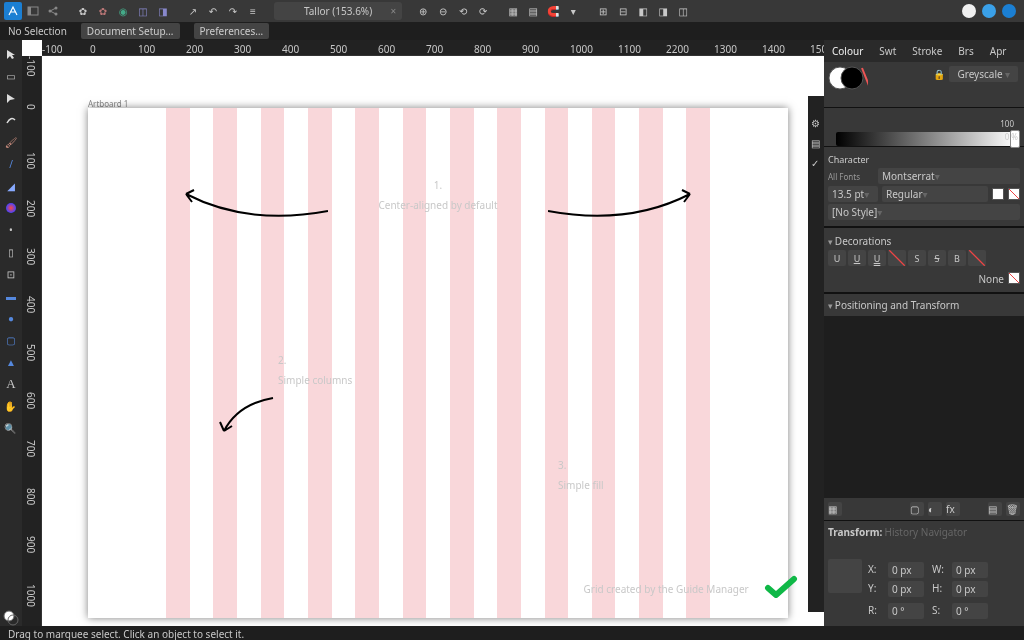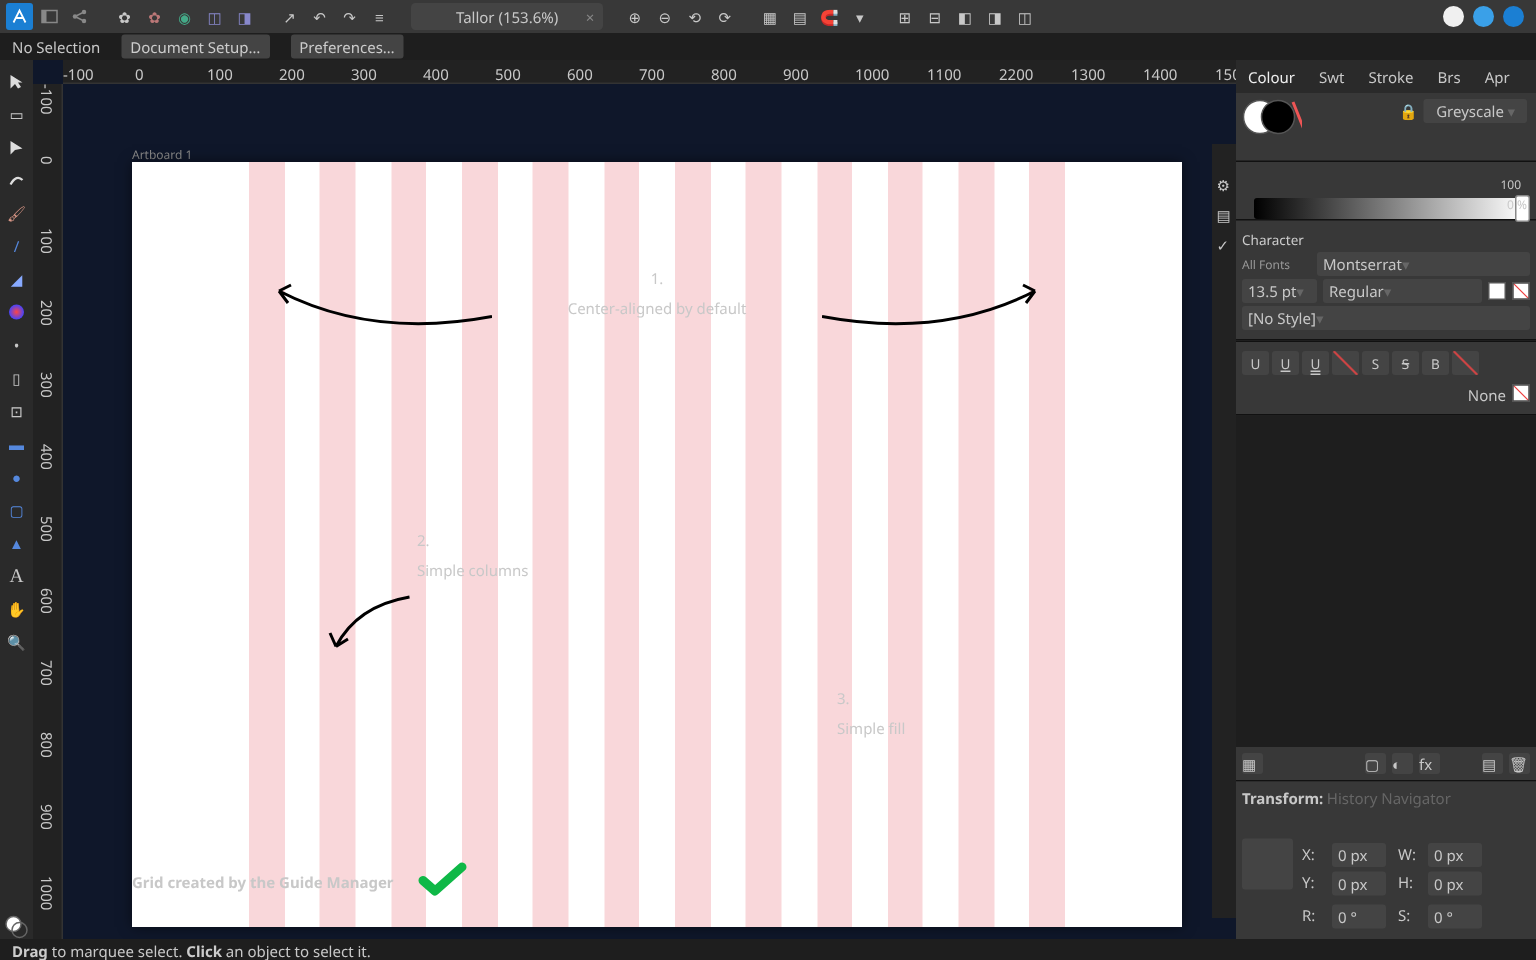--- a/index.html
+++ b/index.html
@@ -14,36 +14,36 @@
 .topbar .sep{width:8px}
 .topbar .docname{background:var(--bg4);padding:2px 30px;border-radius:3px;color:#aaa;font-size:9px;position:relative}
 .topbar .docname .x{position:absolute;right:6px;top:2px;color:#888}
 .persona{display:flex;gap:6px;margin-left:auto;margin-right:4px}
 .persona div{width:14px;height:14px;border-radius:50%}
 .ctxbar{height:18px;background:var(--bg3);display:flex;align-items:center;padding:0 8px;gap:14px;font-size:9px;color:#999}
 .ctxbar .btn{background:var(--bg4);padding:1px 6px;border-radius:2px;color:#ccc}
 .main{display:flex;height:calc(640px - 22px - 18px - 14px);position:relative}
 .tools{width:22px;background:var(--bg);display:flex;flex-direction:column;align-items:center;gap:6px;padding-top:6px}
 .tools .t{width:16px;height:16px;display:flex;align-items:center;justify-content:center}
-.canvaswrap{flex:1;background:#0f172a;position:relative;overflow:hidden}
+.canvaswrap{flex:1;background:#ffffff;position:relative;overflow:hidden}
 .ruler-h{position:absolute;top:0;left:20px;right:0;height:16px;background:#222;border-bottom:1px solid #333;font-size:7px;color:#666}
 .ruler-h span{position:absolute;top:2px}
 .ruler-v{position:absolute;top:16px;left:0;width:20px;bottom:0;background:#222;border-right:1px solid #333;font-size:7px;color:#666}
 .ruler-v span{position:absolute;left:2px;writing-mode:vertical-rl}
 .artlbl{position:absolute;color:#888;font-size:8px}
 .artboard{position:absolute;background:#fff;box-shadow:0 0 8px rgba(0,0,0,.5)}
 .stripes{position:absolute;inset:0;display:flex}
 .stripe{flex:1}
 .stripe:nth-child(odd){background:var(--pink)}
 .ann{position:absolute;color:#000;font-family:Montserrat,sans-serif}
 .ann .n{display:block;text-align:inherit}
 .ann1{top:70px;left:0;right:0;text-align:center;font-size:18px}
 .ann2{top:245px;left:190px;font-size:18px}
 .ann3{top:350px;left:470px;font-size:18px}
-.annG{bottom:20px;left:0;right:0;text-align:left;color:var(--grn);font-weight:700;font-size:20px}
+.annG{bottom:20px;left:0;right:0;text-align:right;color:var(--grn);font-weight:400;font-size:20px}
 .arr{position:absolute;stroke:#000;fill:none;stroke-width:2}
 .check{position:absolute;stroke:var(--grn);fill:none;stroke-width:6;stroke-linecap:round;stroke-linejoin:round}
 .rpanel{width:200px;background:var(--bg);display:flex;flex-direction:column;gap:0}
 .tabs{display:flex;gap:16px;padding:4px 8px;font-size:9px;color:#666}
 .tabs .on{color:#eee}
 .colourp{height:46px;background:var(--bg2);border-bottom:1px solid #111;position:relative;padding:4px}
 .circ{position:absolute}
 .grey{position:absolute;right:6px;top:4px;display:flex;gap:4px;align-items:center}
 .grey .dd{background:var(--bg4);padding:1px 8px;border-radius:2px;font-size:9px}
 .strip{position:absolute;right:8px;top:24px;width:180px;height:14px;background:linear-gradient(to right,#000,#fff);border-radius:2px}
@@ -61,21 +61,21 @@
 .deco .none{margin-left:auto;font-size:8px;color:#999;display:flex;align-items:flex-start;gap:4px}
 .pos{background:var(--bg2);padding:4px;border-top:1px solid #111}
 .spacer{flex:1;background:var(--bg3)}
 .transform{background:var(--bg2);padding:4px}
 .transform .trow{display:flex;gap:8px;font-size:8px;color:#888;margin:3px 0}
 .transform .trow .k{width:12px}
 .transform .trow .v{background:var(--bg4);padding:1px 4px;border-radius:2px;min-width:36px}
 .thumbs{display:flex;gap:4px;padding:4px;background:var(--bg2);border-bottom:1px solid #111}
 .thumbs .th{width:14px;height:14px;background:var(--bg4);border-radius:2px}
 .status{position:absolute;bottom:0;left:0;right:0;height:14px;background:var(--bg3);font-size:8px;color:#888;padding:1px 8px}
-.status b{color:#ccc;font-weight:700}
+.status b{color:#ccc;font-weight:400}
 .rside{position:absolute;right:200px;top:56px;bottom:14px;width:16px;background:#222;display:flex;flex-direction:column;align-items:center;gap:10px;padding-top:20px}
 .rside .ri{width:10px;height:10px}
 svg{display:block}
 </style>
 </head>
 <body>
 
 <div class="topbar">
   <div class="ico a">
       <svg width="12" height="12">
@@ -337,38 +337,42 @@
       </div>
       <div class="row">
         <div class="sel">
             <span>[No Style]</span>
             <span class="car">▾</span>
           </div>
       </div>
     </div>
 
     <div class="char deco">
+      <h4 style="color:#999">▾ <span>Decorations</span></h4>
       <div class="btns">
         <div class="b">U</div>
         <div class="b" style="text-decoration:underline">U</div>
         <div class="b" style="text-decoration:underline double">U</div>
         <div class="b" style="background:linear-gradient(45deg,#444 45%,#e44 50%,#444 55%)"></div>
         <div class="b">S</div>
         <div class="b" style="text-decoration:line-through">S</div>
         <div class="b">B</div>
         <div class="b" style="background:linear-gradient(45deg,#444 45%,#e44 50%,#444 55%)"></div>
       </div>
       <div class="row" style="margin-top:6px">
         <div class="none">
             <span>None</span>
             <div class="sw" style="background:linear-gradient(45deg,#fff 45%,#e44 50%,#fff 55%)"></div>
           </div>
       </div>
     </div>
 
+    <div class="pos">
+      <h4 style="margin:0;color:#999;font-size:9px;font-weight:400">▾ <span>Positioning and Transform</span></h4>
+    </div>
 
     <div class="spacer"></div>
 
     <div class="thumbs">
       <div class="th">▦</div>
       <div style="flex:1"></div>
       <div class="th">▢</div>
       <div class="th">◐</div>
       <div class="th">fx</div>
       <div style="width:20px"></div>

